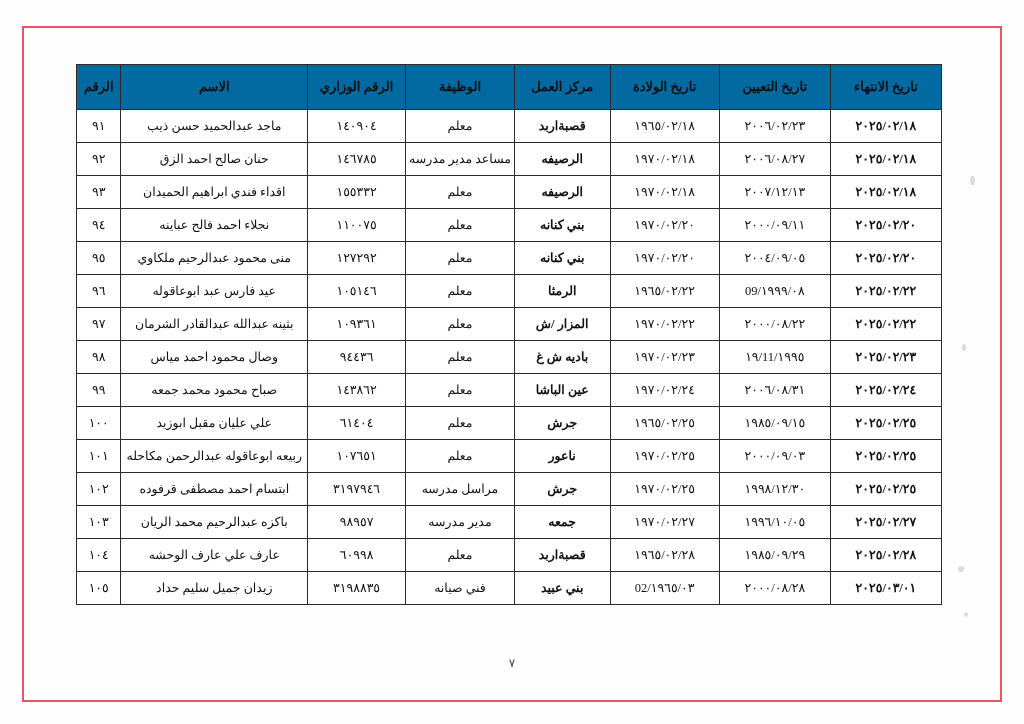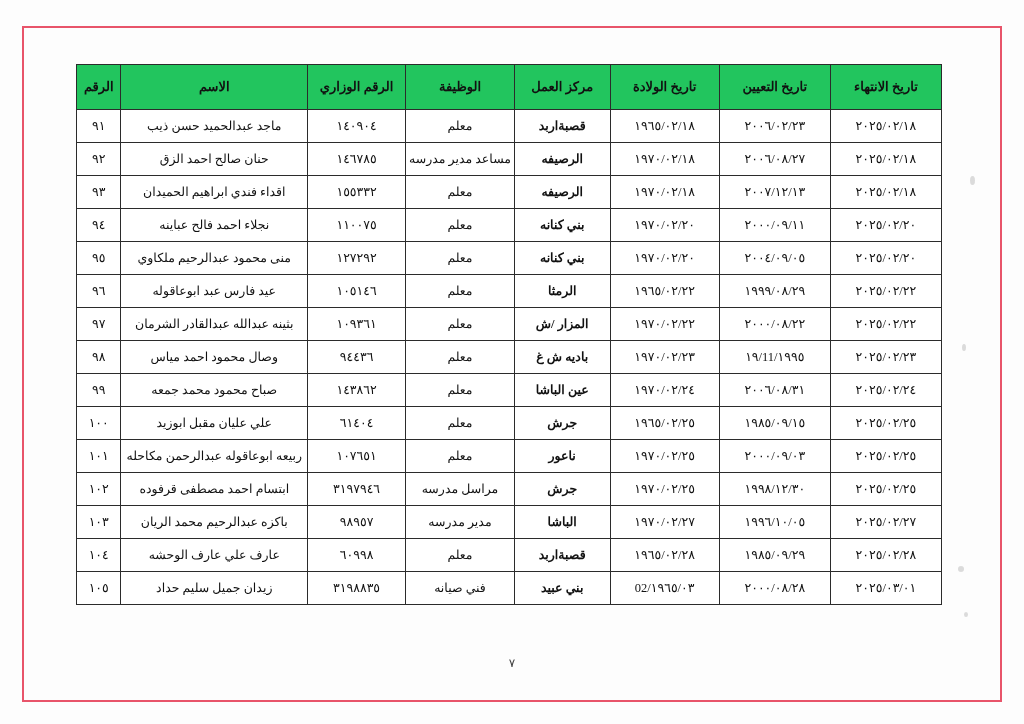--- a/index.html
+++ b/index.html
@@ -79,36 +79,36 @@
     vertical-align: middle;
     font-size: 12.5px;
     color: #111111;
     padding: 0;
     height: 32px;
     line-height: 1.15;
     white-space: nowrap;
   }
 
   table.data-table thead th {
-    background: #22c55e;
+    background: #0369a1;
     font-weight: bold;
     font-size: 13px;
     height: 44px;
     letter-spacing: 0px;
   }
 
   
   .col-seq      { width: 44px; }
   .col-name     { width: 186px; font-family: Liberation Serif, serif; }
   .col-minnum   { width: 98px; }
   .col-job      { width: 108px; }
   .col-center   { width: 96px; font-weight: bold; }
   .col-birth    { width: 110px; }
   .col-appoint  { width: 112px; }
-  .col-end      { width: 112px; }
+  .col-end      { width: 112px; font-weight: bold; }
 
   td.cell-name {
     font-size: 13px;
   }
   td.cell-num {
     letter-spacing: 0.4px;
   }
 
   .page-number {
     position: absolute;
@@ -207,21 +207,21 @@
           <td class="col-appoint cell-num">٢٠٠٤/٠٩/٠٥</td>
           <td class="col-birth cell-num">١٩٧٠/٠٢/٢٠</td>
           <td class="col-center">بني كنانه</td>
           <td class="col-job">معلم</td>
           <td class="col-minnum cell-num">١٢٧٢٩٢</td>
           <td class="col-name cell-name">منى محمود عبدالرحيم ملكاوي</td>
           <td class="col-seq cell-num">٩٥</td>
         </tr>
         <tr>
           <td class="col-end cell-num">٢٠٢٥/٠٢/٢٢</td>
-          <td class="col-appoint cell-num">١٩٩٩/٠٨/٢٩</td>
+          <td class="col-appoint cell-num">١٩٩٩/٠٨/09</td>
           <td class="col-birth cell-num">١٩٦٥/٠٢/٢٢</td>
           <td class="col-center">الرمثا</td>
           <td class="col-job">معلم</td>
           <td class="col-minnum cell-num">١٠٥١٤٦</td>
           <td class="col-name cell-name">عيد فارس عبد ابوعاقوله</td>
           <td class="col-seq cell-num">٩٦</td>
         </tr>
         <tr>
           <td class="col-end cell-num">٢٠٢٥/٠٢/٢٢</td>
           <td class="col-appoint cell-num">٢٠٠٠/٠٨/٢٢</td>
@@ -279,21 +279,21 @@
           <td class="col-center">جرش</td>
           <td class="col-job">مراسل مدرسه</td>
           <td class="col-minnum cell-num">٣١٩٧٩٤٦</td>
           <td class="col-name cell-name">ابتسام احمد مصطفى قرفوده</td>
           <td class="col-seq cell-num">١٠٢</td>
         </tr>
         <tr>
           <td class="col-end cell-num">٢٠٢٥/٠٢/٢٧</td>
           <td class="col-appoint cell-num">١٩٩٦/١٠/٠٥</td>
           <td class="col-birth cell-num">١٩٧٠/٠٢/٢٧</td>
-          <td class="col-center">الباشا</td>
+          <td class="col-center">جمعه</td>
           <td class="col-job">مدير مدرسه</td>
           <td class="col-minnum cell-num">٩٨٩٥٧</td>
           <td class="col-name cell-name">باكزه عبدالرحيم محمد الريان</td>
           <td class="col-seq cell-num">١٠٣</td>
         </tr>
         <tr>
           <td class="col-end cell-num">٢٠٢٥/٠٢/٢٨</td>
           <td class="col-appoint cell-num">١٩٨٥/٠٩/٢٩</td>
           <td class="col-birth cell-num">١٩٦٥/٠٢/٢٨</td>
           <td class="col-center">قصبةاربد</td>

